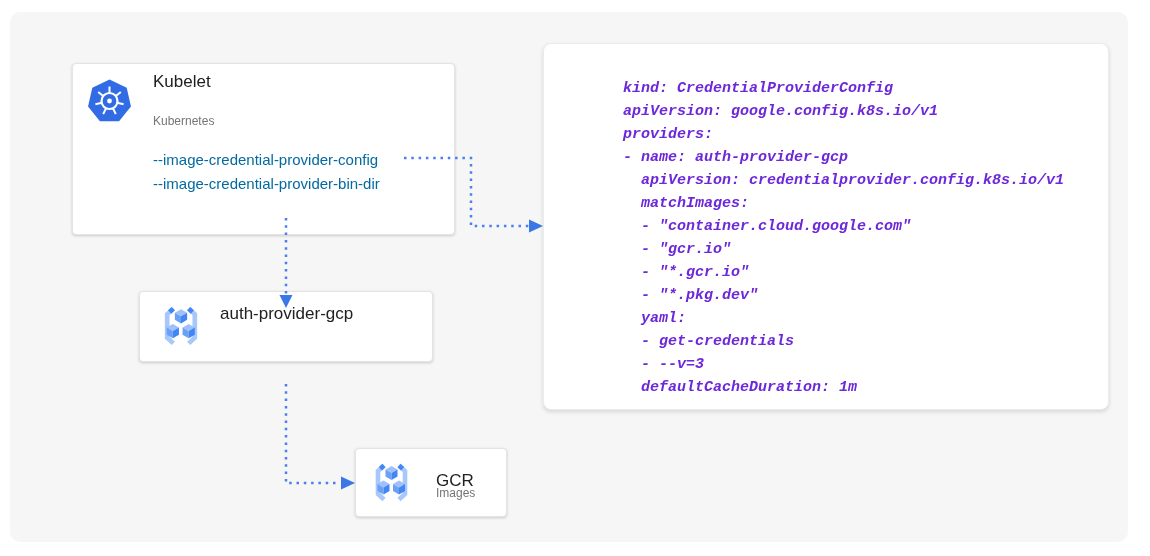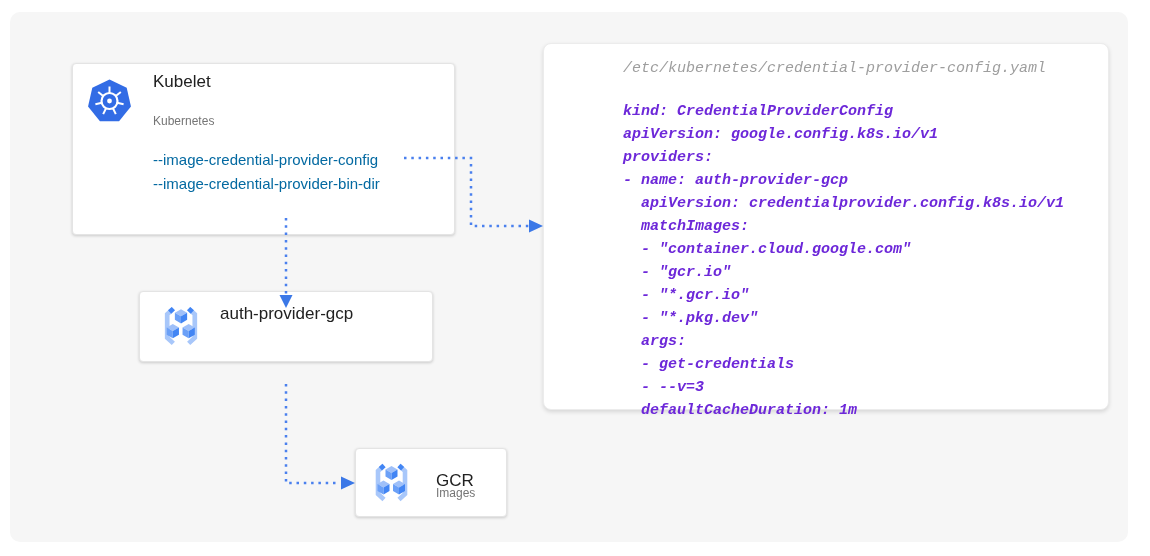--- a/index.html
+++ b/index.html
@@ -111,33 +111,32 @@
         <polygon points="30,20.5 36,24 30,27.5 24,24" fill="#9fc0f9"></polygon>
         <polygon points="24,24 30,27.5 30,34.5 24,31" fill="#6ba0f7"></polygon>
         <polygon points="36,24 30,27.5 30,34.5 36,31" fill="#4285f4"></polygon>
       </g>
     </svg>
     <div class="card-title t3">GCR</div>
     <div class="card-sub s3">Images</div>
   </div>
 
   <div class="code-panel">
-    <div class="code-title">/etc/kubernetes/credential-provider-config.yaml</div>
     <div class="code-body">
       <div class="code-line">kind: CredentialProviderConfig</div>
       <div class="code-line">apiVersion: google.config.k8s.io/v1</div>
       <div class="code-line">providers:</div>
       <div class="code-line">- name: auth-provider-gcp</div>
       <div class="code-line">  apiVersion: credentialprovider.config.k8s.io/v1</div>
       <div class="code-line">  matchImages:</div>
       <div class="code-line">  - "container.cloud.google.com"</div>
       <div class="code-line">  - "gcr.io"</div>
       <div class="code-line">  - "*.gcr.io"</div>
       <div class="code-line">  - "*.pkg.dev"</div>
-      <div class="code-line">  args:</div>
+      <div class="code-line">  yaml:</div>
       <div class="code-line">  - get-credentials</div>
       <div class="code-line">  - --v=3</div>
       <div class="code-line">  defaultCacheDuration: 1m</div>
     </div>
   </div>
 
   <svg class="arrows" viewBox="0 0 1150 556">
     <g stroke="#4a80ee" stroke-width="2.5" fill="none" stroke-dasharray="2.5 4.8">
       <polyline points="404,158 471,158 471,226 530,226"></polyline>
       <polyline points="286,218 286,294"></polyline>

